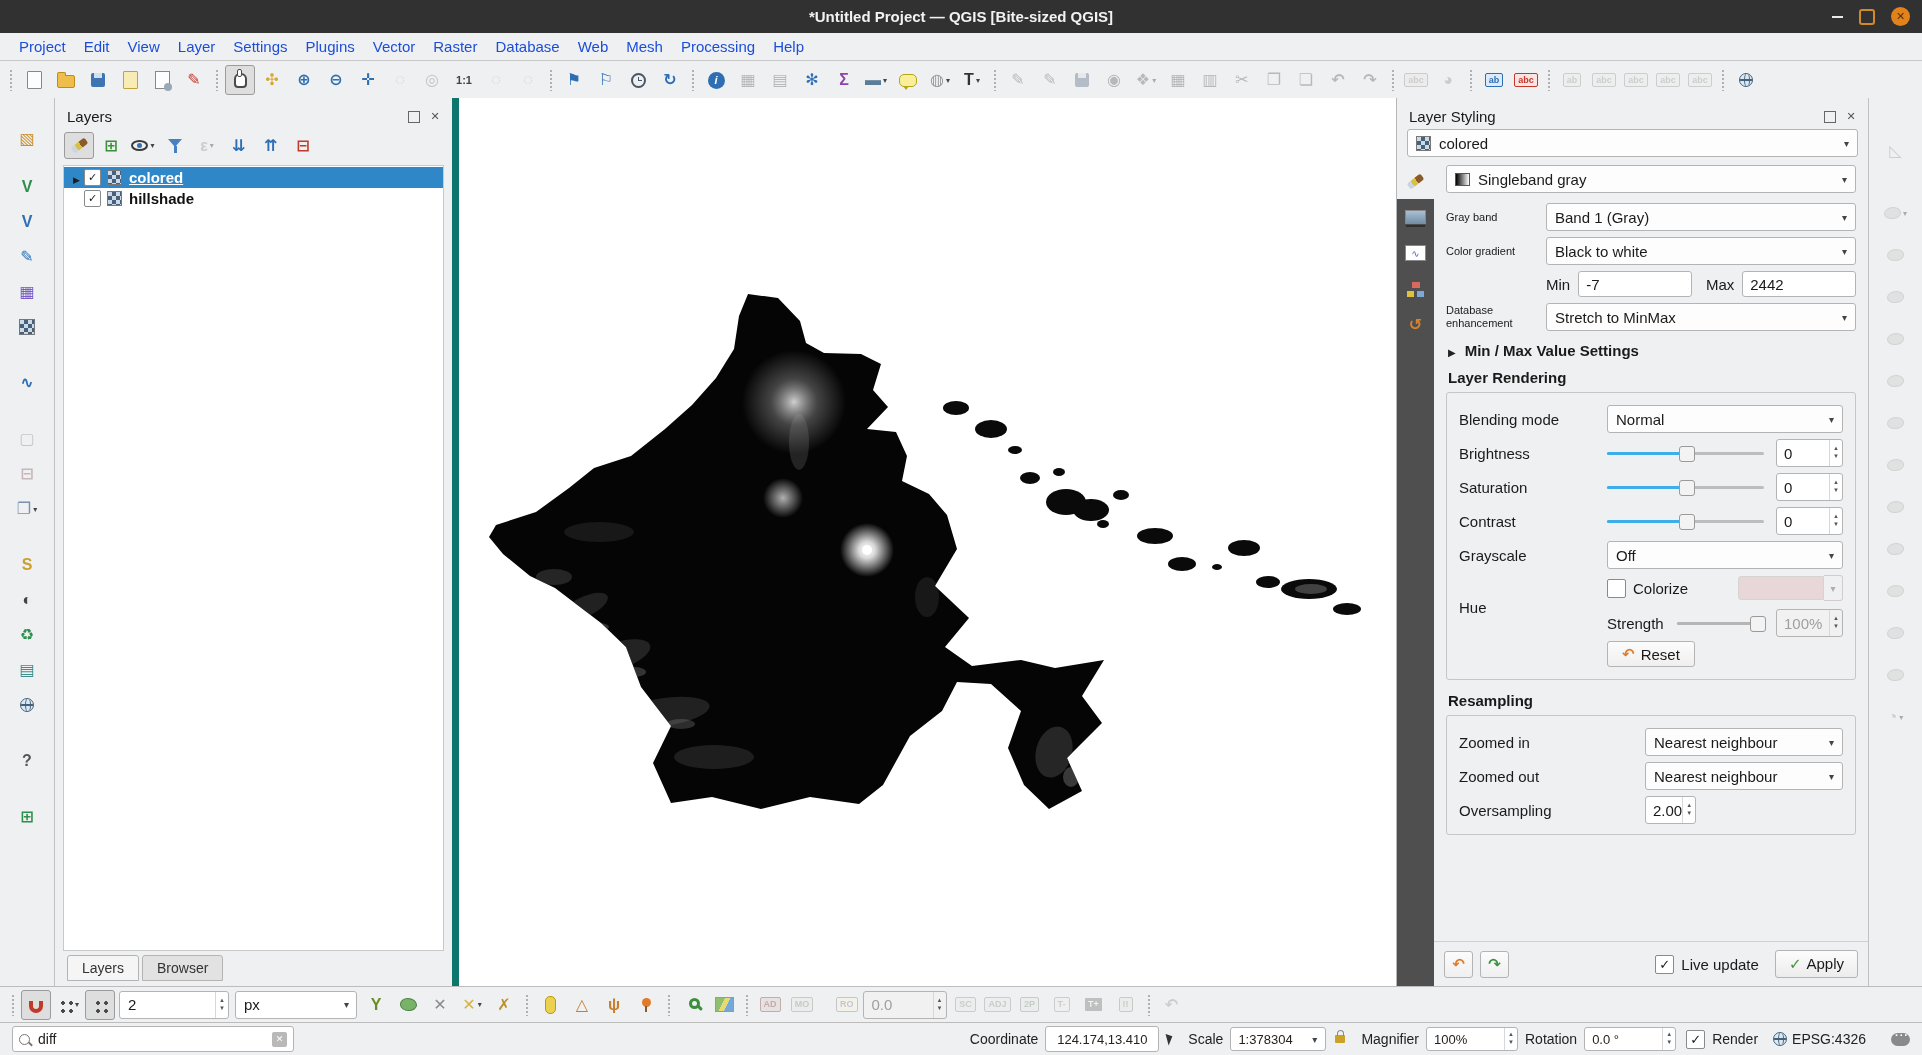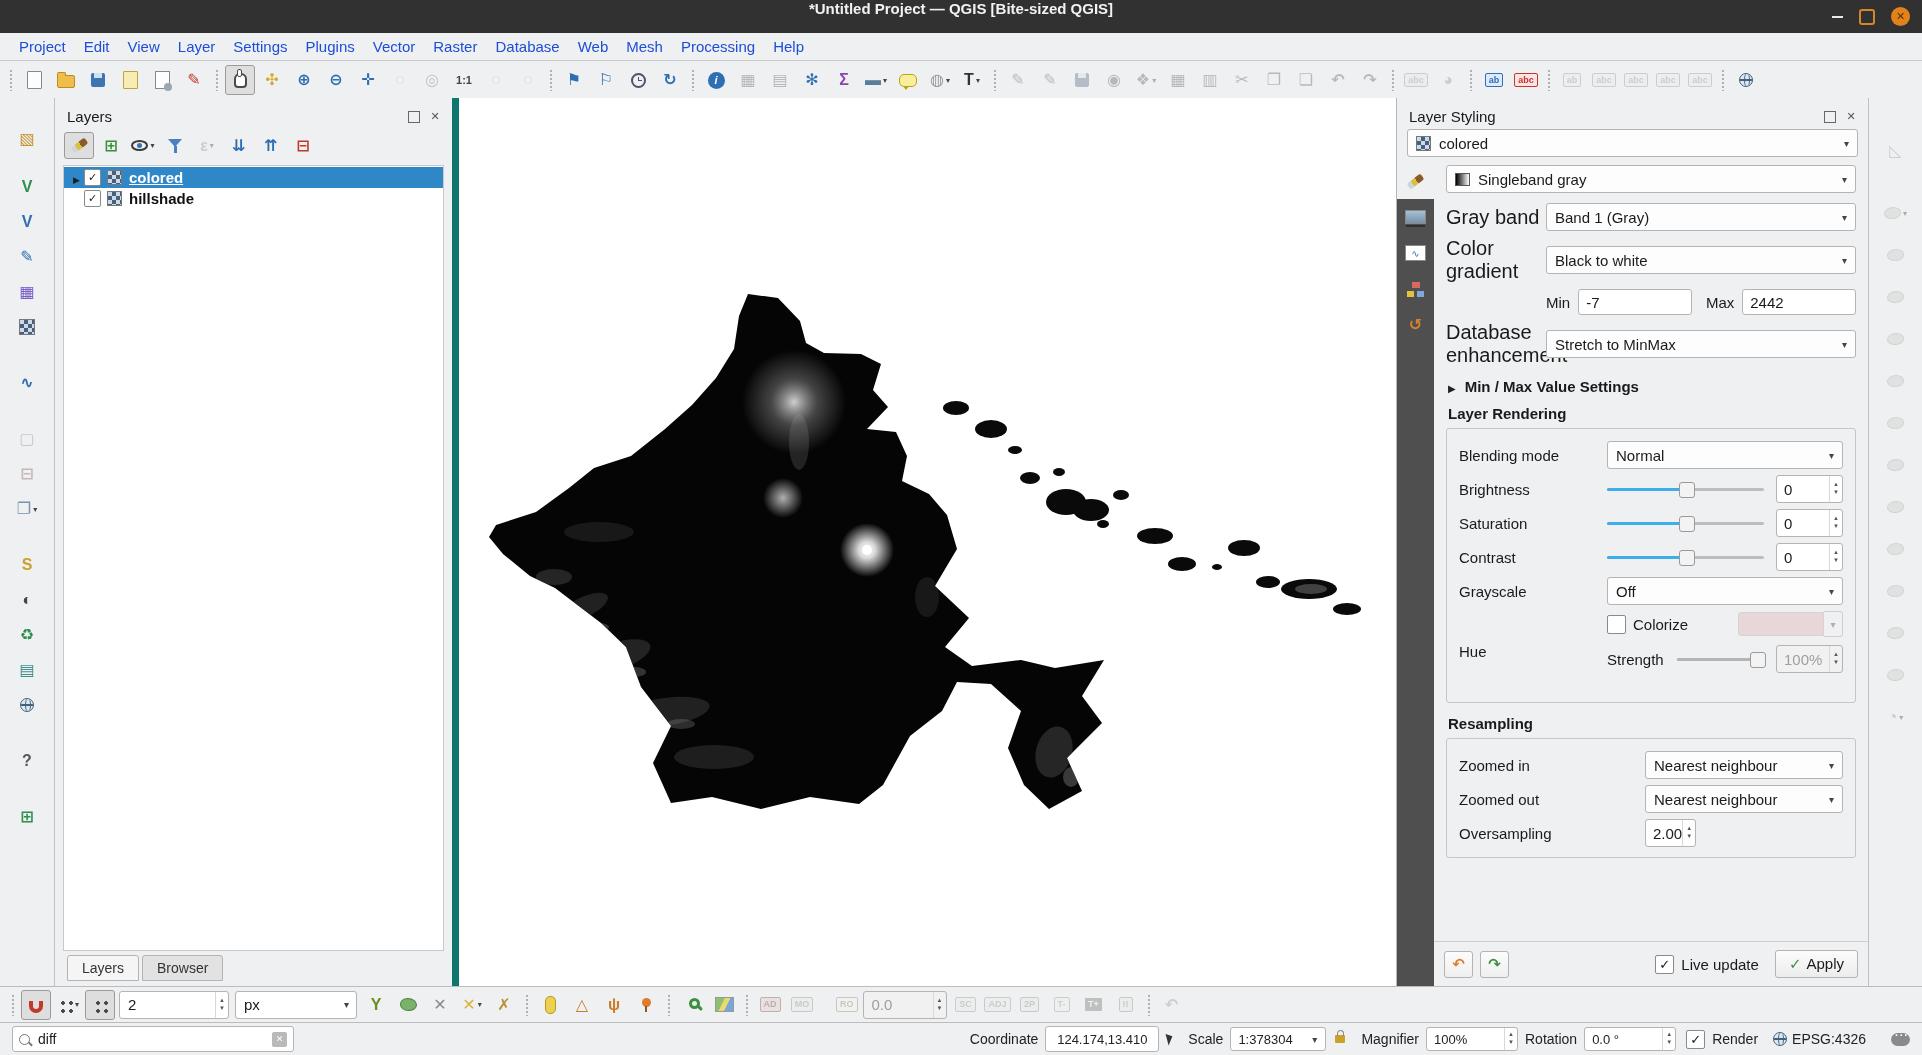--- a/index.html
+++ b/index.html
@@ -1,19 +1,19 @@
 <!DOCTYPE html>
 <html><head>
 <meta charset="utf-8">
 <style>
   html,body{margin:0;padding:0}
   body{width:1922px;height:1055px;position:relative;overflow:hidden;background:#eff0f1;
        font-family:"Liberation Sans","DejaVu Sans",sans-serif;font-size:15px;color:#1a1a1a}
   
-  .titlebar{height:33px;background:#313131;display:flex;align-items:flex-start;justify-content:center;position:relative}
+  .titlebar{height:33px;background:#313131;display:flex;align-items:center;justify-content:center;position:relative}
   .titlebar .title{font-weight:bold;font-size:15px;color:#f2f2f2}
   .winbtns{position:absolute;right:12px;top:0;height:100%;display:flex;align-items:center;gap:16px}
   .wb-min{width:11px;height:2px;background:#e8e8e8}
   .wb-max{width:12px;height:12px;border:2px solid #d58826;border-radius:3px}
   .wb-close{width:19px;height:19px;border-radius:50%;background:#e2821a;display:flex;align-items:center;justify-content:center}
   .wb-close::after{content:"✕";color:#5a3005;font-size:11px;font-weight:bold}
   
   .menubar{height:27px;background:#eff0f1;border-bottom:1px solid #c9c9c9;display:flex;align-items:center;padding-left:10px}
   .menu-item{padding:3px 9px;font-size:15px;color:#1d4ed8}
   
@@ -62,21 +62,21 @@
   .tab-sym.active{background:#eff0f1}
   .sp-right{flex:1;display:flex;flex-direction:column;min-width:0}
   .sp-content{flex:1;padding:2px 12px 0 12px;overflow:hidden}
   .combo{height:26px;background:#fdfdfd;border:1px solid #b4b4b4;border-radius:3px;display:flex;align-items:center;padding-left:8px;font-size:15px}
   .combo .ic{margin-right:8px}
   .arr{margin-left:auto;padding:0 8px;color:#444;font-size:10px}
   .arr::after{content:"▾"}
   .layer-combo{margin:0 10px}
   .grow{flex:1;min-width:0}
   .frow{display:flex;align-items:center;margin-bottom:6px}
-  .flabel{width:100px;flex:none;font-size:20px;line-height:1.15}
+  .flabel{width:100px;flex:none;font-size:11px;line-height:1.15}
   .mlabel{flex:none;margin-right:8px}
   .mlabel.second{margin-left:14px}
   .lineedit{flex:1;height:24px;background:#fff;border:1px solid #b4b4b4;border-radius:3px;display:flex;align-items:center;padding:0 7px}
   .collapse-row{display:flex;align-items:flex-start;margin:11px 0 6px 2px}
   .tri::before{content:"▶";font-size:10px;color:#222;margin-right:9px}
   .bold{font-weight:bold}
   .section-title{font-weight:bold;font-size:15px;margin:10px 0 6px 2px}
   .groupbox{border:1px solid #c6c6c6;border-radius:3px;padding:12px 12px 8px;margin-bottom:12px}
   .glabel{width:148px;flex:none}
   .rlabel{width:186px;flex:none}
@@ -685,34 +685,40 @@
               <div class="grow">
                 <div class="hue-row">
                   <span class="cbx"></span>
                   <span class="cb-label">Colorize</span>
                   <span class="flex-sp"></span>
                   <div class="swatch"></div>
                   <div class="swatch-btn">
                       <span class="arr" style="margin:0;padding:0;color:#b5abab"></span>
                     </div>
                 </div>
-                <div class="hue-row" style="margin-bottom:19px">
+                <div class="hue-row" style="margin-bottom:2px">
                   <span style="width:70px;flex:none">Strength</span>
                   <div class="slider disabled">
                       <div class="track"></div>
                       <div class="fill"></div>
                       <div class="handle"></div>
                     </div>
                   <div class="spin disabled">
                       <span>100%</span>
                       <span class="spin-arrows"></span>
                     </div>
                 </div>
               </div>
             </div>
+            <div class="reset-row">
+              <div class="btn">
+                <span class="i-undo"></span>
+                <span>Reset</span>
+              </div>
+            </div>
           </div>
 
           <div class="section-title">Resampling</div>
           <div class="groupbox">
             <div class="frow">
               <span class="rlabel">Zoomed in</span>
               <div class="combo grow">
                 <span>Nearest neighbour</span>
                 <span class="arr"></span>
               </div>

